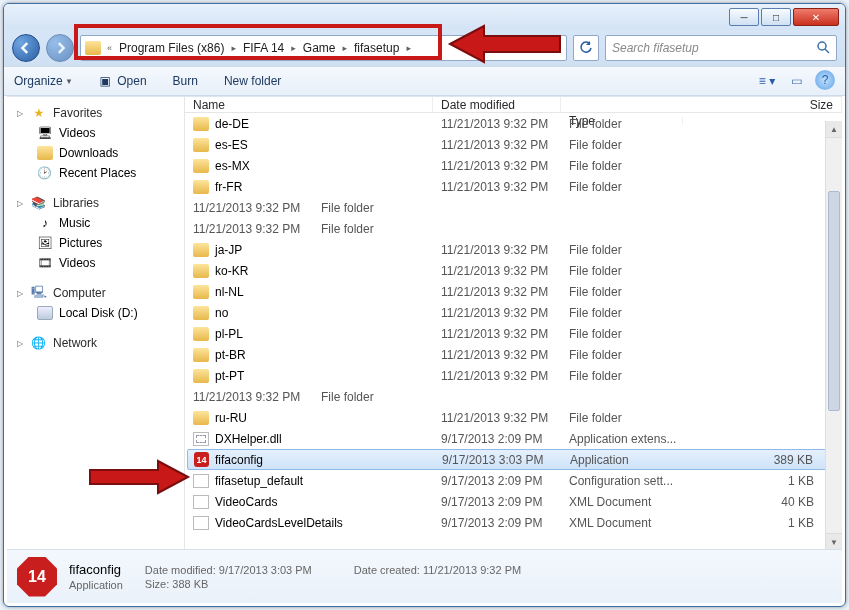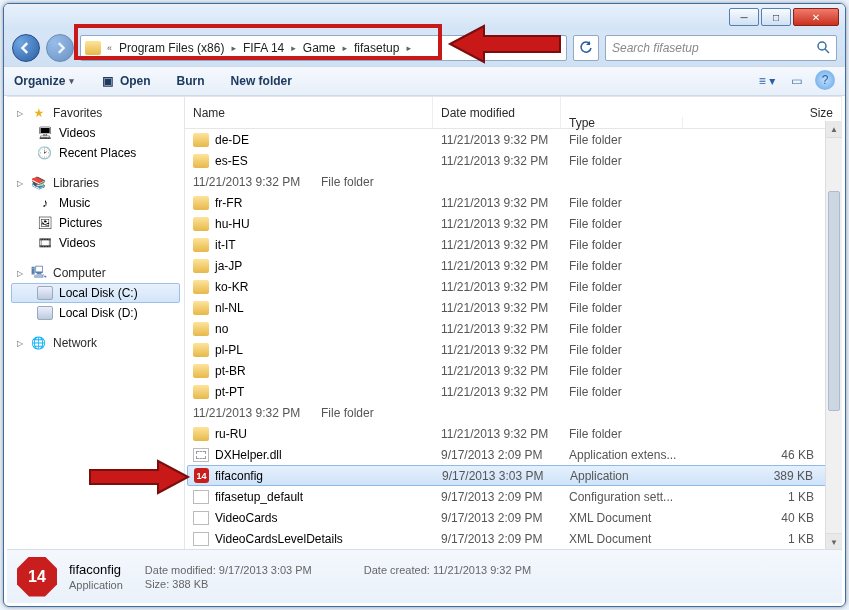--- a/index.html
+++ b/index.html
@@ -21,21 +21,21 @@
   .addrbar .foldericon { width:16px; height:14px; background:linear-gradient(#fde49b,#e7b84a); border-radius:2px; margin-right:4px; position:relative;}
   .refresh { width:26px; height:26px; border:1px solid #8fa9c6; background:#fff; display:flex; align-items:center; justify-content:center; color:#2a5ea3; cursor:pointer; border-radius:2px;}
   .searchbox { width:232px; height:26px; border:1px solid #8fa9c6; background:#fff; border-radius:2px; display:flex; align-items:center; padding:0 6px; font-size:12px; color:#888; font-style:italic; position:relative;}
   .searchbox .mag { position:absolute; right:6px; top:4px; color:#3c6fa6;}
 
   
   .annot-rect { position:absolute; border:4px solid #c91818; pointer-events:none; z-index:50; }
 
   
   .toolbar { height:30px; background:linear-gradient(#f5f9fe,#e7eff9); border-top:1px solid #cddaea; border-bottom:1px solid #cddaea; display:flex; align-items:center; padding:0 10px; font-size:12px; gap:26px; color:#1e3a60;}
-  .toolbar .item { cursor:pointer; display:flex; align-items:center; gap:4px;font-weight:bold;}
+  .toolbar .item { cursor:pointer; display:flex; align-items:center; gap:4px;}
   .toolbar .drop::after { content:" ▾"; font-size:9px; color:#556;}
   .toolbar .right { margin-left:auto; display:flex; gap:6px;}
   .icnbtn { width:24px; height:22px; border:1px solid transparent; display:flex; align-items:center; justify-content:center; color:#2a5ea3; cursor:pointer; border-radius:2px;}
 
   
   .main { position:absolute; top:92px; bottom:56px; left:3px; right:3px; display:flex; background:#fff; border-top:1px solid #dfe6ef;}
   .sidebar { width:178px; border-right:1px solid #e6e6e6; padding:6px 4px; font-size:12px; overflow:auto;}
   .side-group { margin-bottom:10px;}
   .side-head { display:flex; align-items:center; gap:6px; padding:3px 6px; color:#2b2b2b; cursor:pointer;}
   .side-head .tri { font-size:8px; color:#666; width:8px;}
@@ -43,21 +43,21 @@
   .side-item.selected { background:linear-gradient(#e8f1fc,#d3e5fa); border:1px solid #9cc0ea; padding:2px 5px 2px 25px;}
   .ico { width:16px; height:14px; display:inline-flex; align-items:center; justify-content:center;}
   .ico.star{color:#e7b323;}
   .ico.fold{background:linear-gradient(#fde49b,#e7b84a); border-radius:2px;}
   .ico.doc{background:#fff;border:1px solid #aac;}
   .ico.comp{color:#5a7fae;}
   .ico.drive{background:linear-gradient(#eef,#bcd); border:1px solid #9ab; border-radius:2px;}
   .ico.net{color:#2a5ea3;}
 
   .filepane { flex:1; display:flex; flex-direction:column; font-size:12px; position:relative;}
-  .colhead { height:32px; display:flex; border-bottom:1px solid #e6e6e6; background:#fff;}
+  .colhead { height:16px; display:flex; border-bottom:1px solid #e6e6e6; background:#fff;}
   .colhead > div { padding:4px 8px; color:#2b2b2b; border-right:1px solid #eee; cursor:pointer; display:flex; align-items:center;}
   .col-name{flex:0 0 248px;}
   .col-date{flex:0 0 128px;}
   .col-type{flex:0 0 122px;margin-top:20px;}
   .col-size{flex:1; text-align:left; justify-content:flex-end;}
   .filelist { flex:1; overflow-y:auto; padding-left:2px;}
   .row { display:flex; height:21px; align-items:center; padding-left:6px; cursor:pointer;}
   .row.selected { background:linear-gradient(#e5f0fc,#cfe3fa); border:1px solid #8fb9e8; border-radius:2px; height:21px;}
   .row .c-name{flex:0 0 248px; display:flex; align-items:center; gap:6px; white-space:nowrap; overflow:hidden;}
   .row .c-date{flex:0 0 128px; color:#555;}
@@ -159,20 +159,24 @@
         <div class="side-head">
             <span class="tri">▷</span>
             <span class="ico star">★</span>
             <span>Favorites</span>
           </div>
         <div class="side-item">
             <span class="ico">🖥</span>
             <span>Videos</span>
           </div>
         <div class="side-item">
+            <span class="ico fold"></span>
+            <span>Downloads</span>
+          </div>
+        <div class="side-item">
             <span class="ico">🕑</span>
             <span>Recent Places</span>
           </div>
       </div>
       <div class="side-group">
         <div class="side-head">
             <span class="tri">▷</span>
             <span class="ico">📚</span>
             <span>Libraries</span>
           </div>
@@ -187,24 +191,20 @@
         <div class="side-item">
             <span class="ico">🎞</span>
             <span>Videos</span>
           </div>
       </div>
       <div class="side-group">
         <div class="side-head">
             <span class="tri">▷</span>
             <span class="ico comp">🖳</span>
             <span>Computer</span>
-          </div>
-        <div class="side-item selected">
-            <span class="ico drive"></span>
-            <span>Local Disk (C:)</span>
           </div>
         <div class="side-item">
             <span class="ico drive"></span>
             <span>Local Disk (D:)</span>
           </div>
       </div>
       <div class="side-group">
         <div class="side-head">
             <span class="tri">▷</span>
             <span class="ico net">🌐</span>
@@ -233,47 +233,43 @@
           <div class="row">
             <div class="c-name">
               <span class="fico folder"></span>
               <span>es-ES</span>
             </div>
             <div class="c-date">11/21/2013 9:32 PM</div>
             <div class="c-type">File folder</div>
             <div class="c-size"></div>
           </div>
           <div class="row">
+            <div class="c-name">
+              <span class="fico folder"></span>
+              <span>es-MX</span>
+            </div>
             <div class="c-date">11/21/2013 9:32 PM</div>
             <div class="c-type">File folder</div>
             <div class="c-size"></div>
           </div>
           <div class="row">
             <div class="c-name">
               <span class="fico folder"></span>
               <span>fr-FR</span>
             </div>
             <div class="c-date">11/21/2013 9:32 PM</div>
             <div class="c-type">File folder</div>
             <div class="c-size"></div>
           </div>
           <div class="row">
-            <div class="c-name">
-              <span class="fico folder"></span>
-              <span>hu-HU</span>
-            </div>
-            <div class="c-date">11/21/2013 9:32 PM</div>
-            <div class="c-type">File folder</div>
-            <div class="c-size"></div>
-          </div>
-          <div class="row">
-            <div class="c-name">
-              <span class="fico folder"></span>
-              <span>it-IT</span>
-            </div>
+            <div class="c-date">11/21/2013 9:32 PM</div>
+            <div class="c-type">File folder</div>
+            <div class="c-size"></div>
+          </div>
+          <div class="row">
             <div class="c-date">11/21/2013 9:32 PM</div>
             <div class="c-type">File folder</div>
             <div class="c-size"></div>
           </div>
           <div class="row">
             <div class="c-name">
               <span class="fico folder"></span>
               <span>ja-JP</span>
             </div>
             <div class="c-date">11/21/2013 9:32 PM</div>
@@ -348,21 +344,20 @@
             <div class="c-type">File folder</div>
             <div class="c-size"></div>
           </div>
           <div class="row">
             <div class="c-name">
               <span class="fico dll"></span>
               <span>DXHelper.dll</span>
             </div>
             <div class="c-date">9/17/2013 2:09 PM</div>
             <div class="c-type">Application extens...</div>
-            <div class="c-size">46 KB</div>
           </div>
           <div class="row selected">
             <div class="c-name">
               <span class="fico app">14</span>
               <span>fifaconfig</span>
             </div>
             <div class="c-date">9/17/2013 3:03 PM</div>
             <div class="c-type">Application</div>
             <div class="c-size">389 KB</div>
           </div>
@@ -405,21 +400,21 @@
   <div class="details">
     <div class="bigico">14</div>
     <div class="meta">
       <div class="fname">fifaconfig</div>
       <div class="kv">Application</div>
     </div>
     <div class="meta" style="margin-left:10px;">
       <div class="kv"><span>Date modified:</span> <span>9/17/2013 3:03 PM</span></div>
       <div class="kv"><span>Size:</span> <span>388 KB</span></div>
     </div>
-    <div class="meta" style="margin-left:40px;">
+    <div class="meta" style="margin-left:30px;">
       <div class="kv"><span>Date created:</span> <span>11/21/2013 9:32 PM</span></div>
       <div class="kv">&nbsp;</div>
     </div>
   </div>
 
 </div>
 
 <div class="annot-rect" style="left:74px; top:24px; width:368px; height:36px;"></div>
 
 <div class="arrow" style="left:450px; top:22px;">

